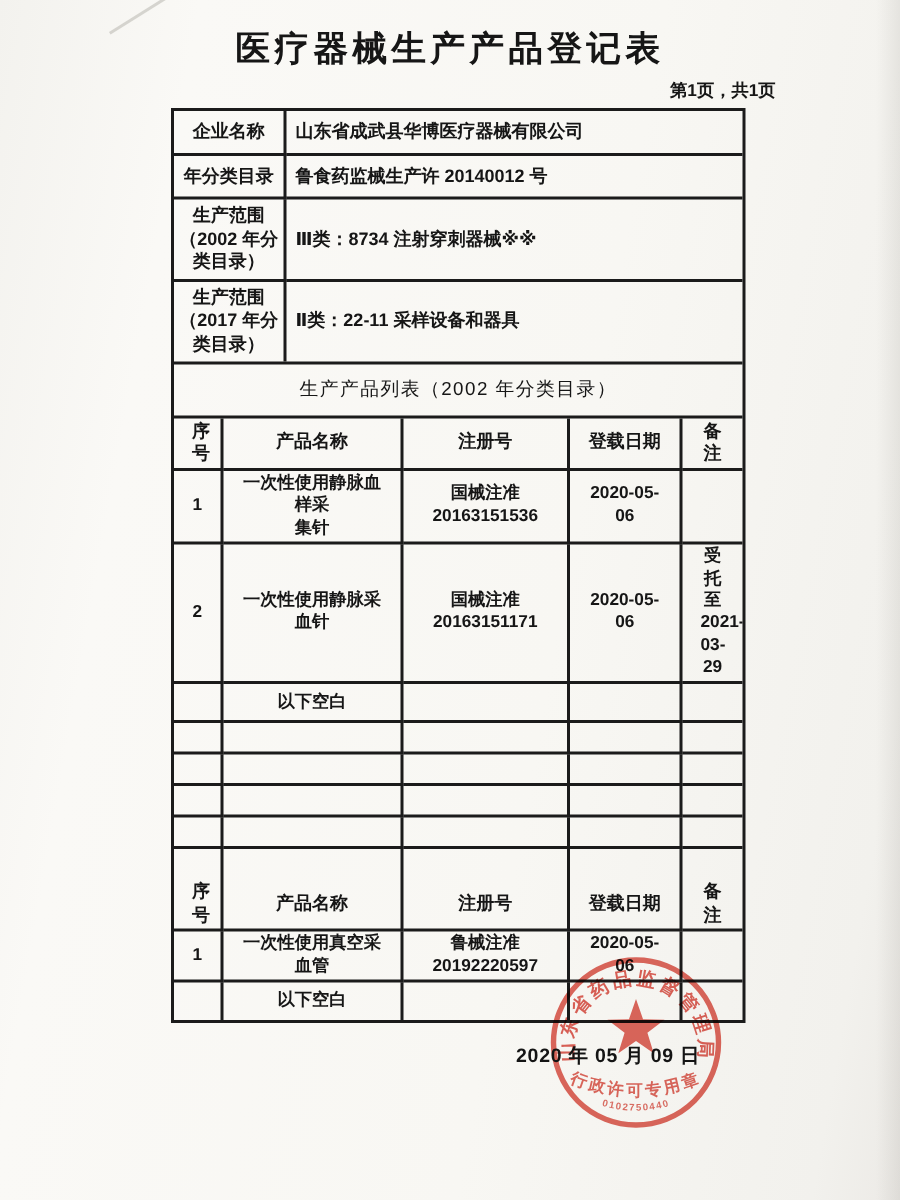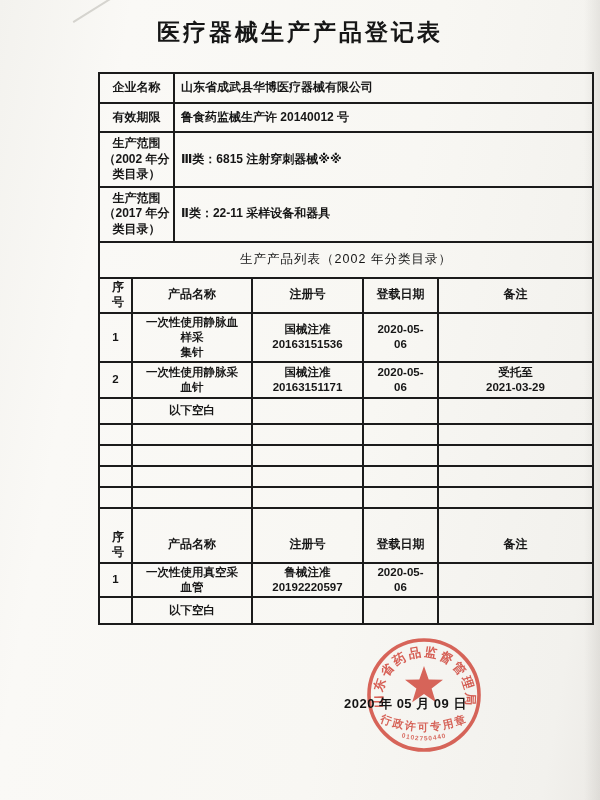--- a/index.html
+++ b/index.html
@@ -23,21 +23,21 @@
   }
   .doc-title {
     position:absolute; top:17px; left:0; width:100%;
     text-align:center; font-size:23px; font-weight:bold; letter-spacing:3px;
   }
   .page-info {
     position:absolute; top:53px; left:98px; width:419px;
     text-align:right; font-size:11.5px; font-weight:bold;
   }
   .sheet {
-    position:absolute; left:98px; top:72px; width:496px;
+    position:absolute; left:114px; top:72px; width:383px;
     border:2px solid #1b1b1b;
   }
   .sheet table { width:100%; border-collapse:collapse; table-layout:fixed; }
   .sheet td {
     border:2px solid #1b1b1b; font-weight:bold; white-space:pre-line;
     vertical-align:middle; line-height:1.3; overflow:hidden;
   }
   .sheet table td:first-child { border-left:none; }
   .sheet table td:last-child { border-right:none; }
   .sheet table tr:first-child td { border-top:none; }
@@ -69,42 +69,43 @@
   }
 </style>
 </head>
 <body>
 
 <div class="page">
   <div class="fold-mark"></div>
   <div class="edge-shade"></div>
 
   <div class="doc-title">医疗器械生产产品登记表</div>
+  <div class="page-info">第1页，共1页</div>
 
   <div class="sheet">
 
     <table class="info-table">
       <colgroup>
           <col style="width:74px">
           <col>
         </colgroup>
       <tbody>
           <tr class="row-h1">
         <td class="lbl">企业名称</td>
         <td class="val">山东省成武县华博医疗器械有限公司</td>
       </tr>
       <tr class="row-h2">
-        <td class="lbl">有效期限</td>
+        <td class="lbl">年分类目录</td>
         <td class="val">鲁食药监械生产许 20140012 号</td>
       </tr>
       <tr class="row-h4">
         <td class="lbl">生产范围
 （2002 年分
 类目录）</td>
-        <td class="val">Ⅲ类：6815 注射穿刺器械※※</td>
+        <td class="val">Ⅲ类：8734 注射穿刺器械※※</td>
       </tr>
       <tr class="row-h5">
         <td class="lbl">生产范围
 （2017 年分
 类目录）</td>
         <td class="val">Ⅱ类：22-11 采样设备和器具</td>
       </tr>
     </tbody>
       </table>
 

